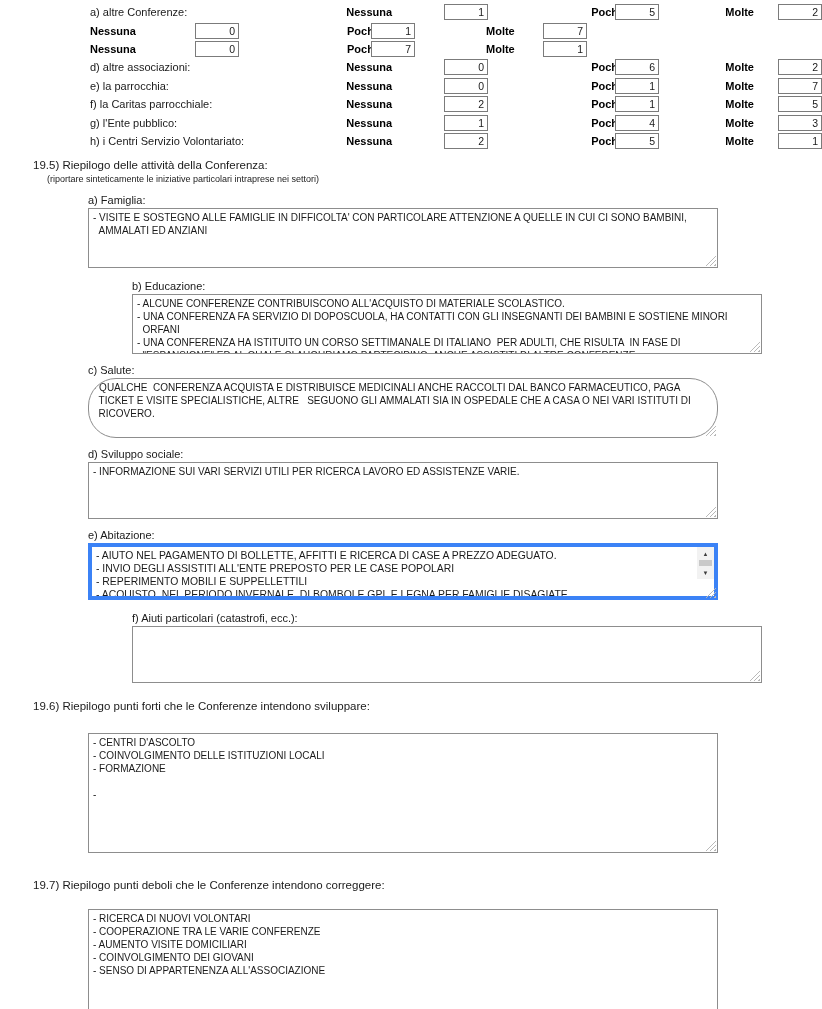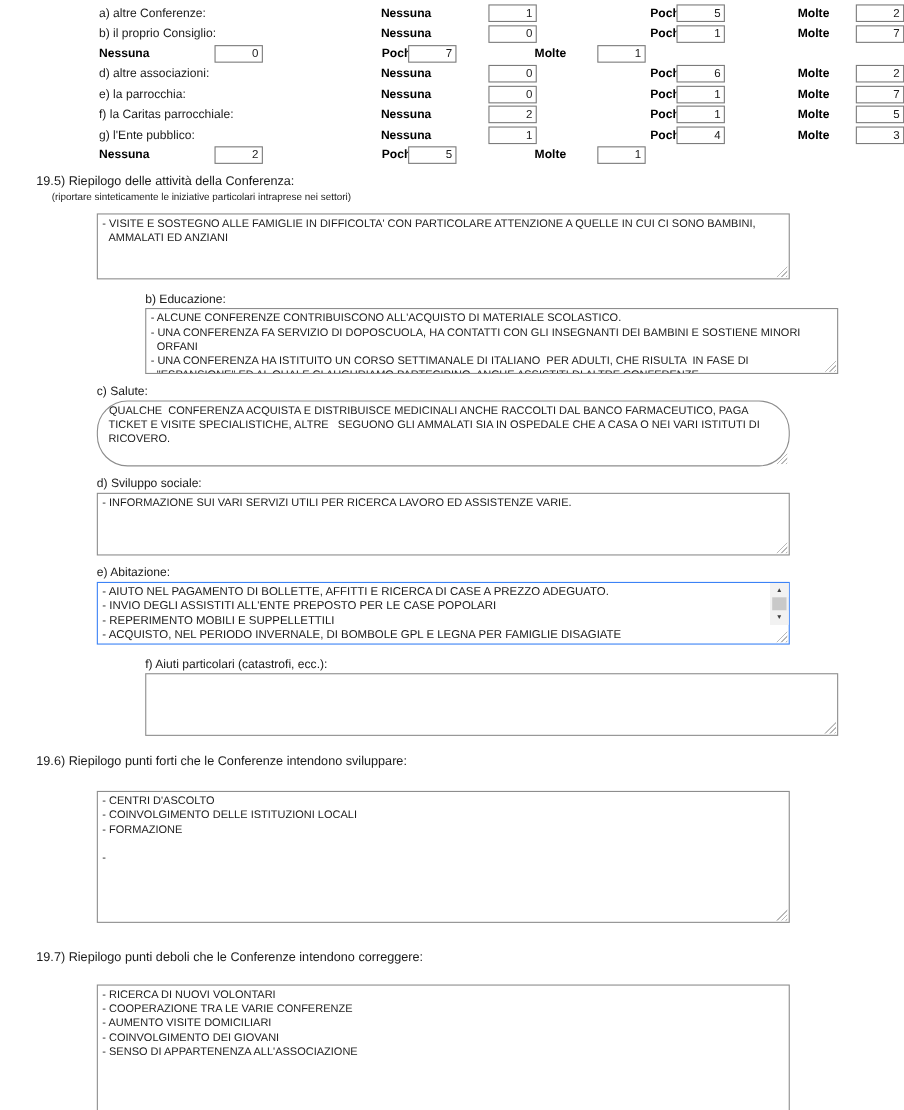--- a/index.html
+++ b/index.html
@@ -39,21 +39,21 @@
   }
   .grip {
     position: absolute; right: 2px; bottom: 2px; width: 11px; height: 11px;
     background: repeating-linear-gradient(135deg, transparent 0 2px, #b8b8b8 2px 3px);
     clip-path: polygon(100% 0, 100% 100%, 0 100%);
   }
   .mt10 { margin-top: 10px; } .mt12 { margin-top: 12px; padding-left: 44px; }
   
   .fake-ta {
     position: relative; width: 630px; height: 57px;
-    border: 1px solid #3b82f6; background:#fff; overflow: hidden;
+    border: 4px solid #3b82f6; background:#fff; overflow: hidden;
   }
   .fake-ta .content {
     white-space: pre-wrap; font-size: 10.4px; line-height: 13px;
     padding: 2px 24px 2px 4px; color:#1a1a1a;
   }
   .scrollcol {
     position: absolute; top: 0; right: 0; width: 17px;
     height: calc(100% - 17px);
     background: #f2f2f2; display: flex; flex-direction: column;
   }
@@ -78,21 +78,20 @@
     <input class="num-input" value="1" style="">
       <span class="gap2"></span>
     <span class="optlabel opt-poche">Poche</span>
     <input class="num-input" value="5" style="">
       <span class="gap3"></span>
     <span class="optlabel opt-molte">Molte</span>
     <input class="num-input" value="2" style="">
   </div>
 
   <div class="rating-row">
-    <span class="rlabel">b) il proprio Consiglio:</span>
     <span class="optlabel opt-nessuna">Nessuna</span>
       <span class="gap1"></span>
     <input class="num-input" value="0" style="">
       <span class="gap2"></span>
     <span class="optlabel opt-poche">Poche</span>
     <input class="num-input" value="1" style="">
       <span class="gap3"></span>
     <span class="optlabel opt-molte">Molte</span>
     <input class="num-input" value="7" style="">
   </div>
@@ -155,36 +154,38 @@
     <input class="num-input" value="1" style="">
       <span class="gap2"></span>
     <span class="optlabel opt-poche">Poche</span>
     <input class="num-input" value="4" style="">
       <span class="gap3"></span>
     <span class="optlabel opt-molte">Molte</span>
     <input class="num-input" value="3" style="">
   </div>
 
   <div class="rating-row">
+    <span class="rlabel">h) i Centri Servizio Volontariato:</span>
     <span class="optlabel opt-nessuna">Nessuna</span>
       <span class="gap1"></span>
     <input class="num-input" value="2" style="">
       <span class="gap2"></span>
     <span class="optlabel opt-poche">Poche</span>
     <input class="num-input" value="5" style="">
       <span class="gap3"></span>
     <span class="optlabel opt-molte">Molte</span>
     <input class="num-input" value="1" style="">
   </div>
 </div>
 
 <div class="sec-heading h195">19.5) Riepilogo delle attività della Conferenza:</div>
 <div class="sec-note">(riportare sinteticamente le iniziative particolari intraprese nei settori)</div>
 
 <div class="subsec mt10">
+  <div class="subsec-label">a) Famiglia:</div>
   <div class="ta-wrap">
     <textarea class="box" style="height: 60px;">- VISITE E SOSTEGNO ALLE FAMIGLIE IN DIFFICOLTA' CON PARTICOLARE ATTENZIONE A QUELLE IN CUI CI SONO BAMBINI,
   AMMALATI ED ANZIANI</textarea>
     <div class="grip"></div>
   </div>
 </div>
 
 <div class="subsec mt12">
   <div class="subsec-label">b) Educazione:</div>
   <div class="ta-wrap">

